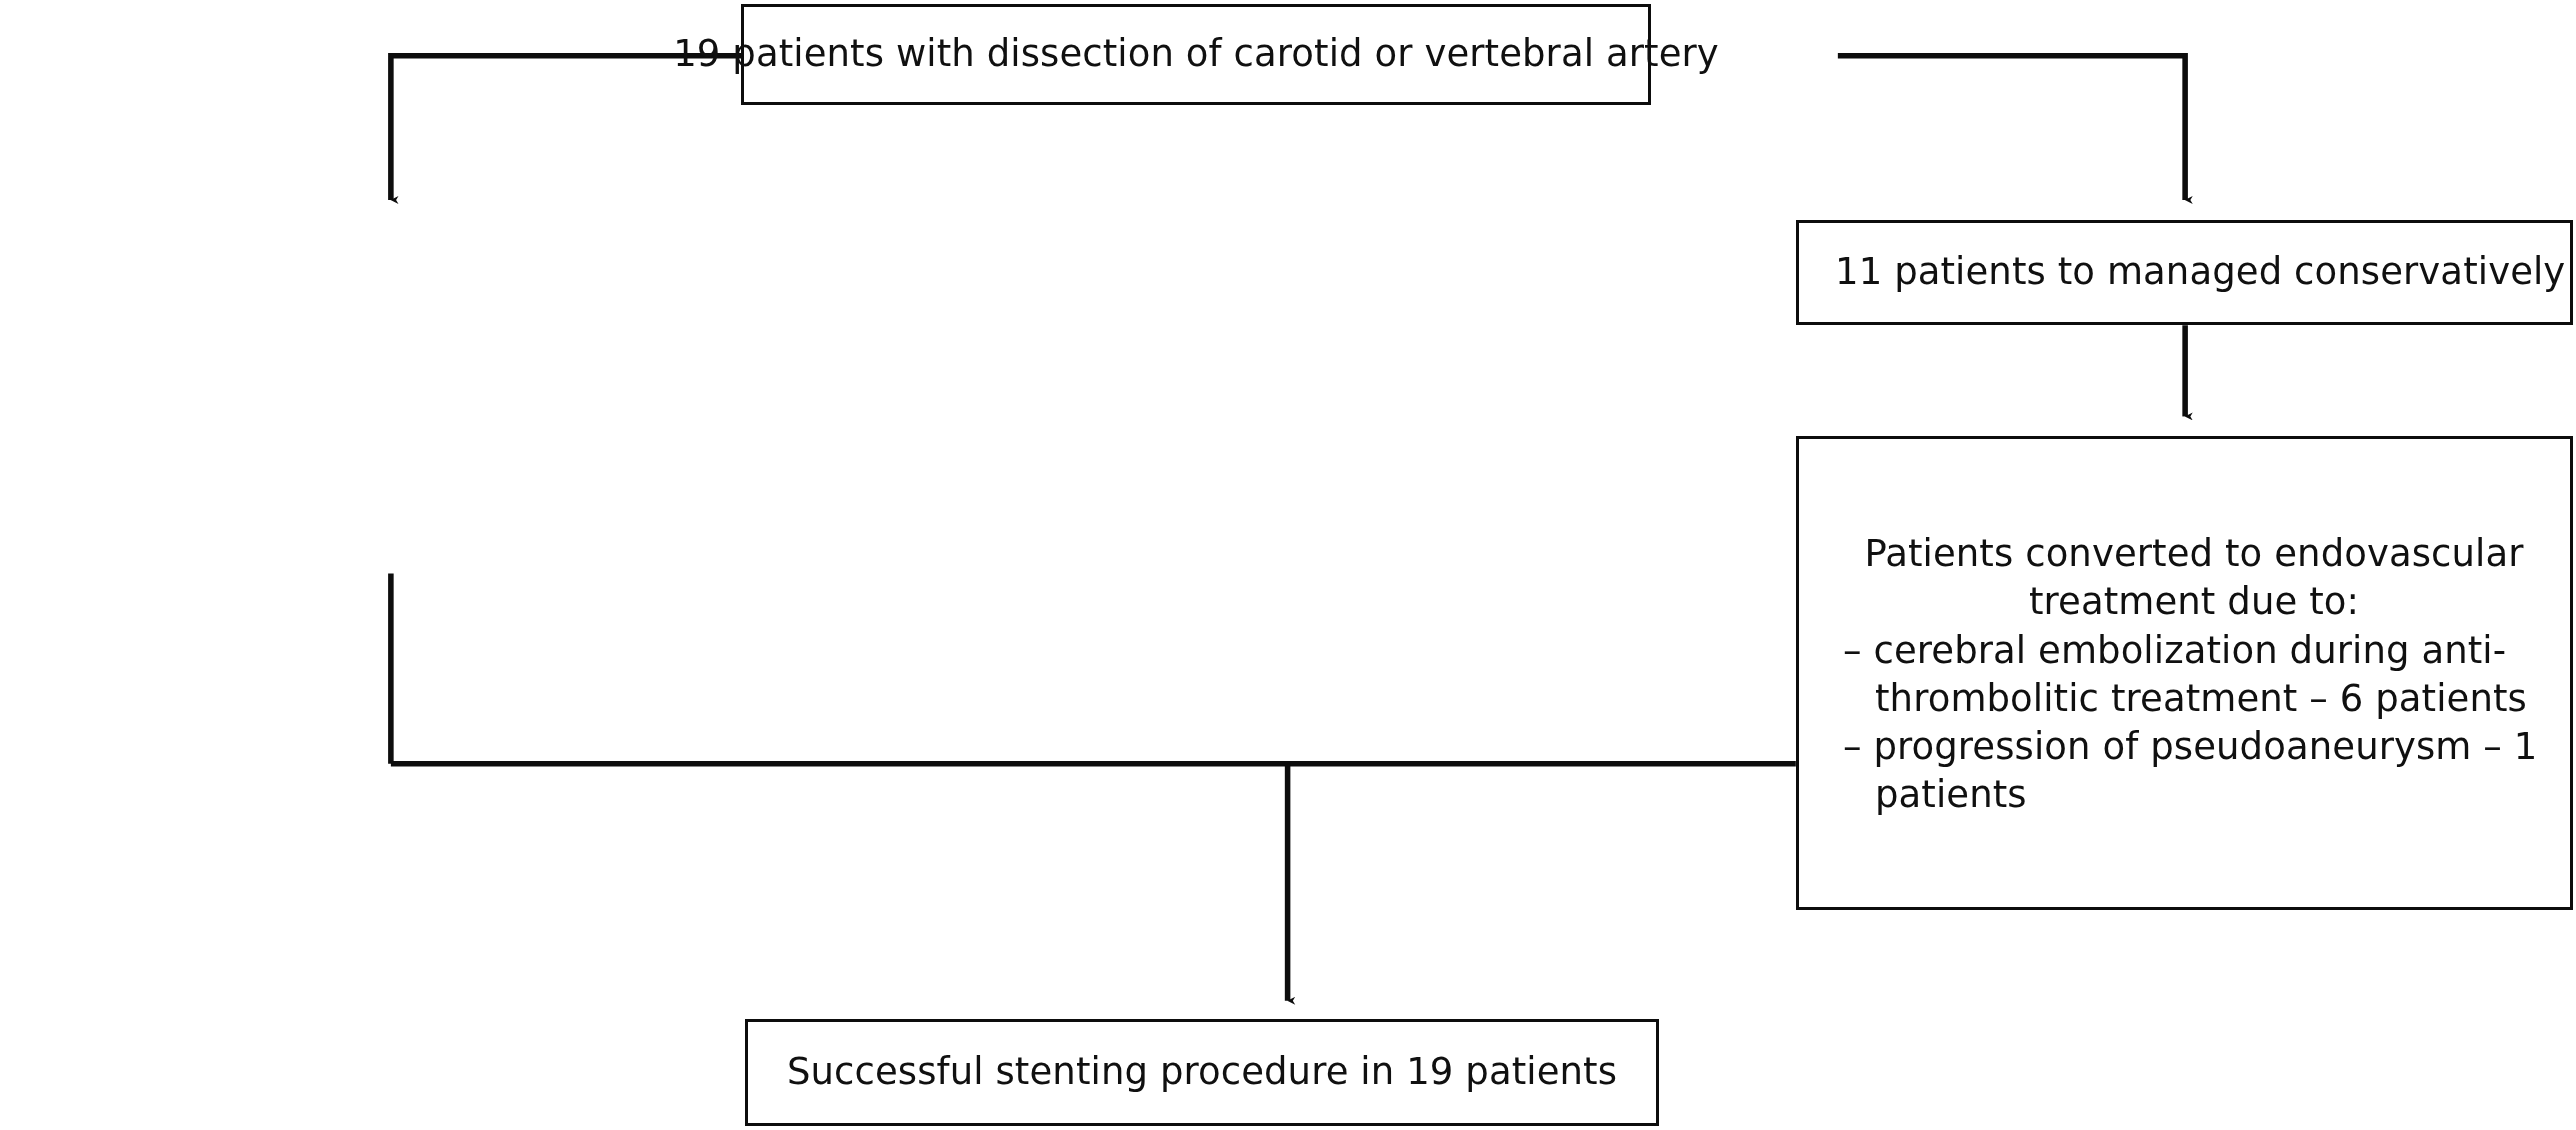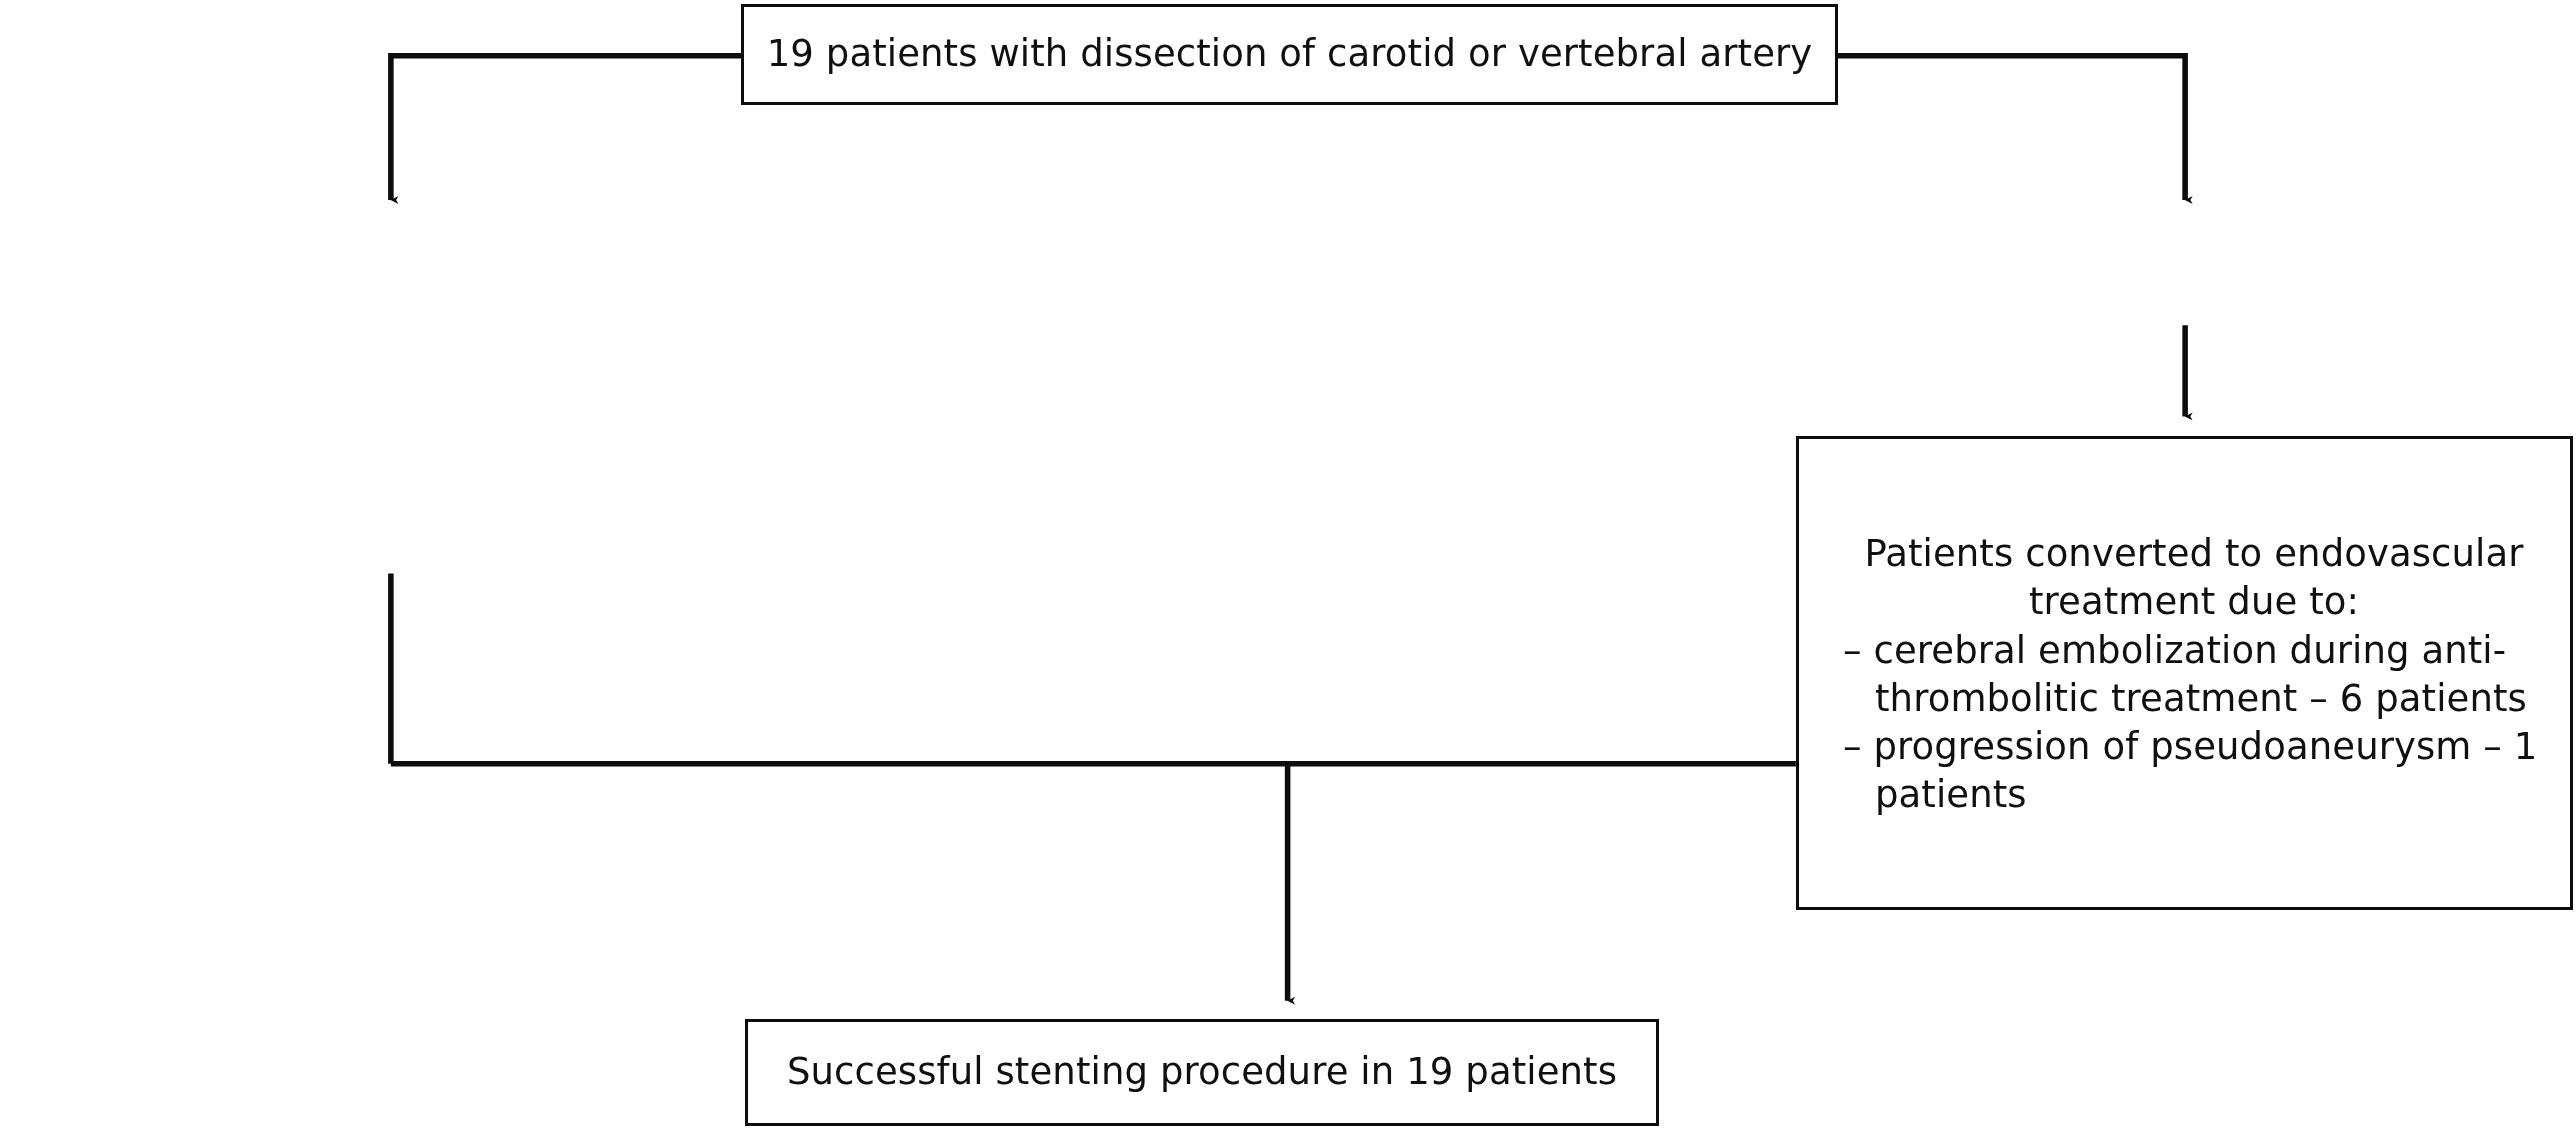--- a/index.html
+++ b/index.html
@@ -51,21 +51,21 @@
     padding-right: 36px;
   }
   .pad-h-wide {
     padding-left: 44px;
     padding-right: 25px;
   }
 
   
   #node-top {
     left: 741px;  top: 4px;
-    width: 1097px; height: 101px;
+    width: 910px; height: 101px;
     align-items: center;
   }
   #node-endovascular {
     left: 1.6px;   top: 220px;
     width: 778px; height: 354px;
     padding-top: 4.8px;
   }
   #node-conservative {
     left: 1796px; top: 220px;
     width: 777px; height: 105px;
@@ -111,20 +111,23 @@
     <path d="M 2265,963 L 493,963" fill="none" stroke="#0d0d0d" stroke-width="7"></path>
 
     <path d="M 1624,963 L 1624,1262" fill="none" stroke="#0d0d0d" stroke-width="7" marker-end="url(#arrowhead)"></path>
   </svg>
 
   <div class="node center-text pad-h" id="node-top">
     <span class="line">19 patients with dissection of carotid or vertebral artery</span>
   </div>
 
 
+  <div class="node pad-h" id="node-conservative">
+    <span class="line">11 patients to managed conservatively</span>
+  </div>
 
   <div class="node pad-h-wide" id="node-converted">
     <span class="line center-text">Patients converted to endovascular</span>
     <span class="line center-text">treatment due to:</span>
     <span class="hang">– cerebral embolization during anti-thrombolitic treatment – 6 patients</span>
     <span class="hang">– progression of pseudoaneurysm – 1 patients</span>
   </div>
 
   <div class="node center-text pad-h" id="node-outcome">
     <span class="line">Successful stenting procedure in 19 patients</span>

